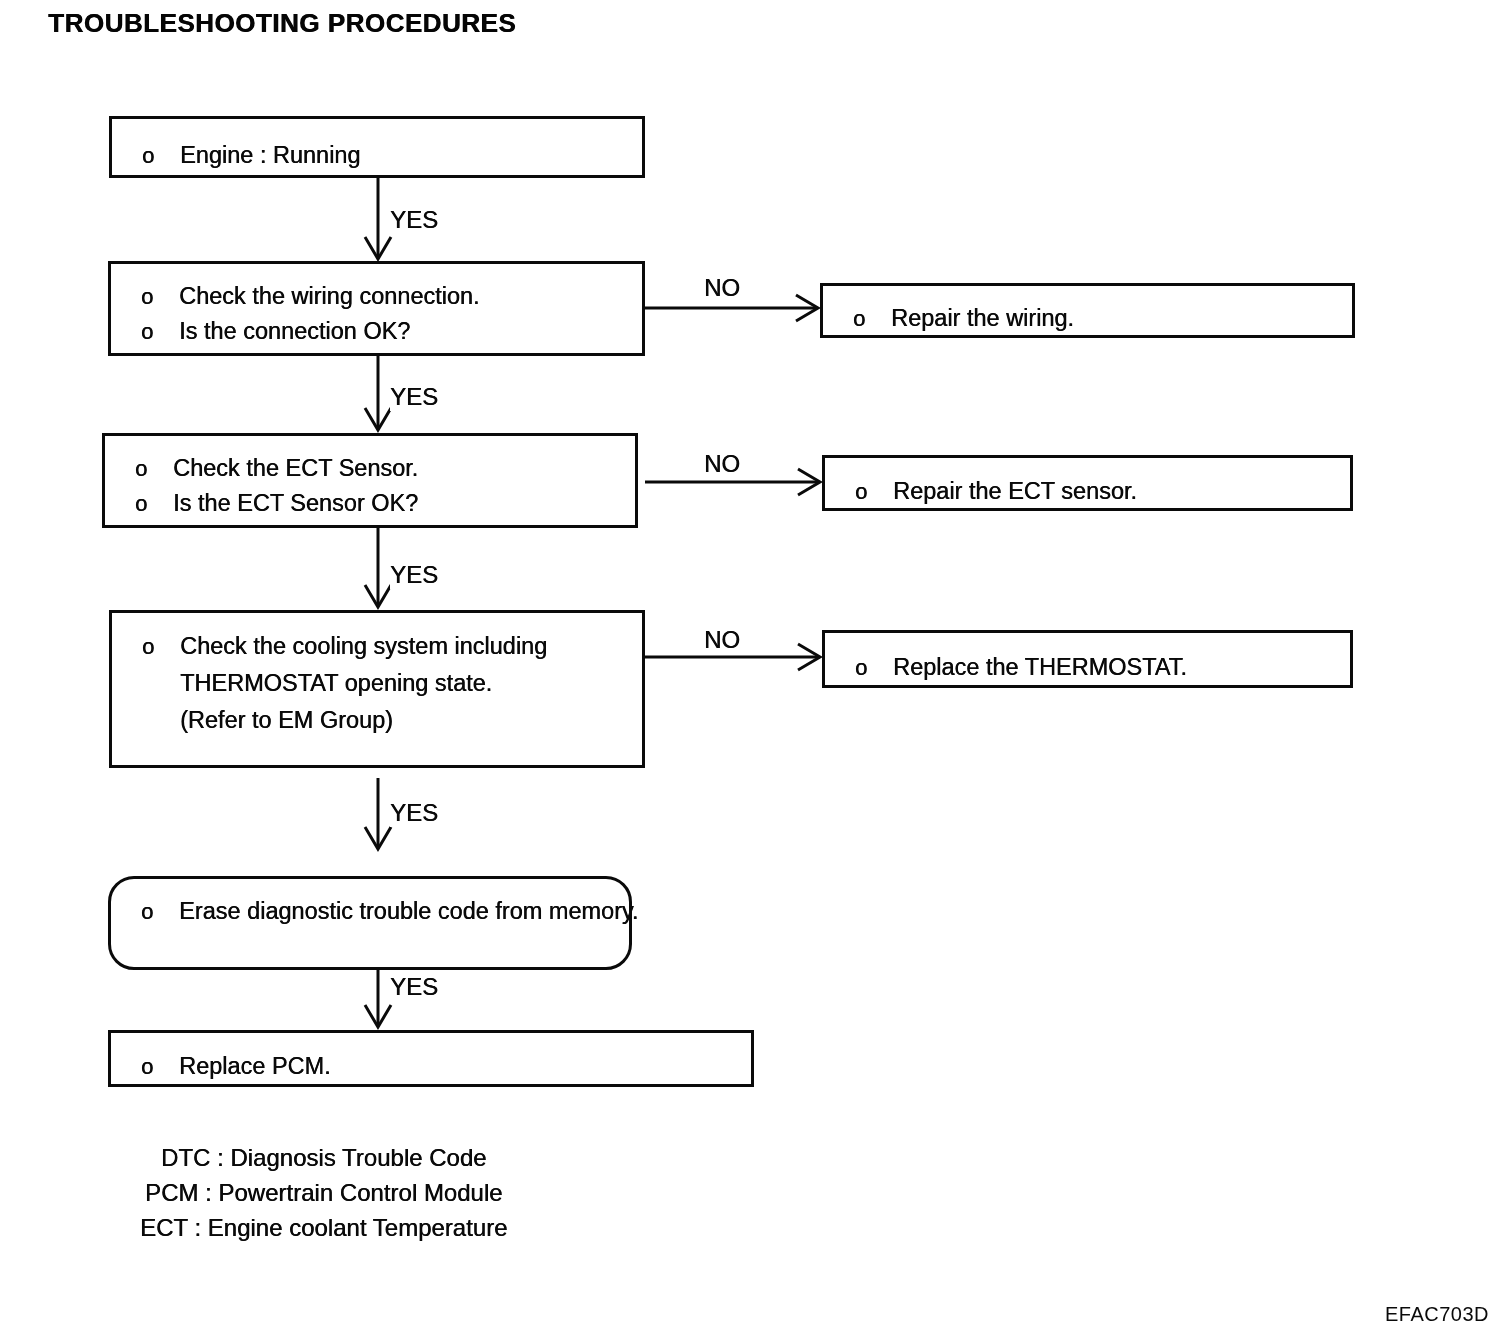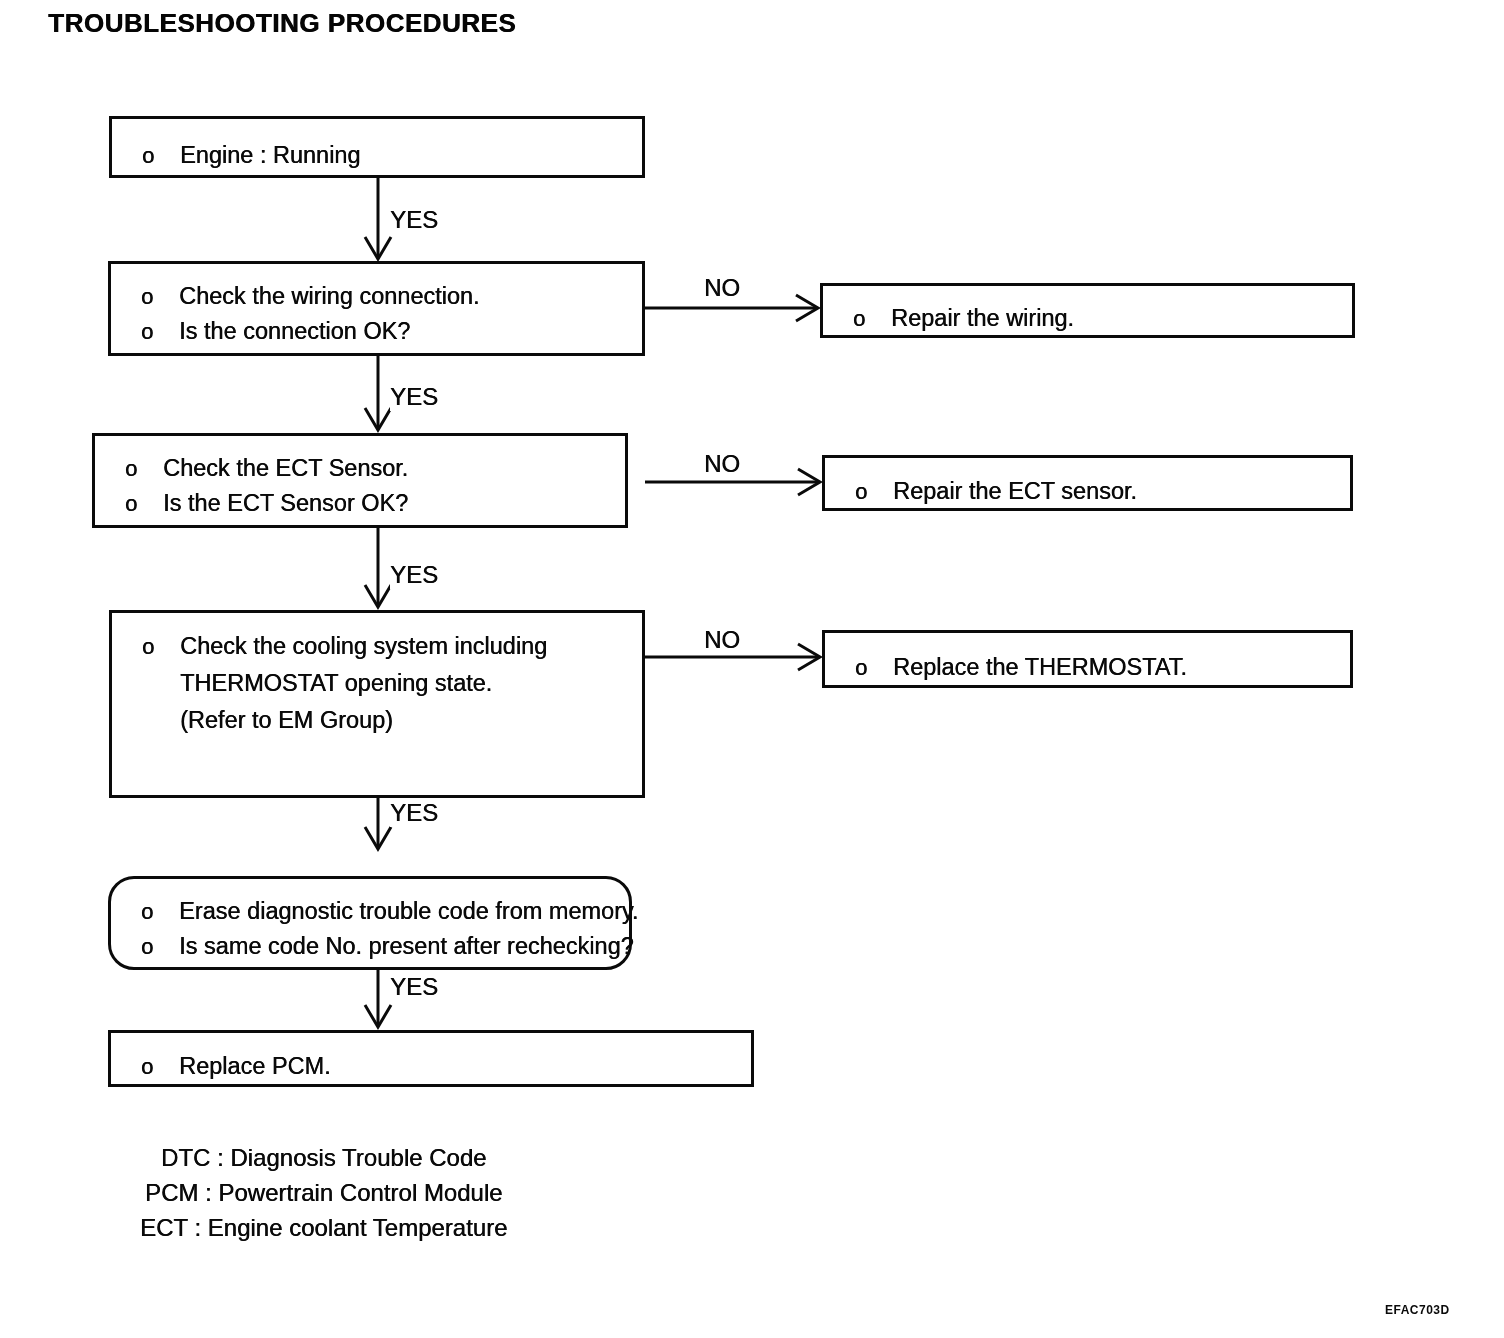--- a/index.html
+++ b/index.html
@@ -31,22 +31,22 @@
     white-space:nowrap;
   }
   .box.center{display:flex;flex-direction:column;justify-content:center;padding-top:16px;padding-bottom:0;}
   .bullet{
     display:inline-block;width:38px;
     font-size:22px;
   }
   
   #box-start   {left:109px;top:116px;width:536px;height:62px;}
   #box-wiring  {left:108px;top:261px;width:537px;height:95px;}
-  #box-ect     {left:92px;top:433px;width:536px;height:95px;}
-  #box-cooling {left:109px;top:610px;width:536px;height:188px;line-height:37px;}
+  #box-ect     {left:102px;top:433px;width:536px;height:95px;}
+  #box-cooling {left:109px;top:610px;width:536px;height:158px;line-height:37px;}
   #box-erase   {left:108px;top:876px;width:524px;height:94px;border-radius:26px;}
   #box-pcm     {left:108px;top:1030px;width:646px;height:57px;}
   
   #box-wiring-no {left:820px;top:283px;width:535px;height:55px;}
   #box-ect-no    {left:822px;top:455px;width:531px;height:56px;}
   #box-cooling-no{left:822px;top:630px;width:531px;height:58px;}
   .conn-label{
     position:absolute;
     font-size:24px;
     text-shadow:0.45px 0 0 currentColor;
@@ -59,21 +59,21 @@
   }
   .legend{
     position:absolute;left:140px;top:1140px;
     font-size:24px;line-height:35px;
     text-shadow:0.45px 0 0 currentColor;
     white-space:nowrap;
     text-align:center;
   }
   .figure-code{
     position:absolute;left:1385px;top:1303px;
-    font-size:12px;font-weight:700;letter-spacing:0.5px;
+    font-size:20px;font-weight:400;letter-spacing:0.5px;
     white-space:nowrap;
   }
 </style>
 </head>
 <body>
 
 <div id="page">
 
   <div class="title">TROUBLESHOOTING PROCEDURES</div>
 
@@ -141,21 +141,20 @@
     <div><span class="bullet"></span><span>THERMOSTAT opening state.</span></div>
     <div><span class="bullet"></span><span>(Refer to EM Group)</span></div>
   </div>
 
   <div class="box center" id="box-cooling-no">
     <div><span class="bullet">o</span><span>Replace the THERMOSTAT.</span></div>
   </div>
 
   <div class="box" id="box-erase">
     <div><span class="bullet">o</span><span>Erase diagnostic trouble code from memory.</span></div>
-    <div><span class="bullet">o</span><span>Is same code No. present after rechecking?</span></div>
   </div>
 
   <div class="box center" id="box-pcm">
     <div><span class="bullet">o</span><span>Replace PCM.</span></div>
   </div>
 
   <div class="conn-label" style="left:390px;top:206px;">YES</div>
   <div class="conn-label" style="left:390px;top:383px;">YES</div>
   <div class="conn-label" style="left:390px;top:561px;">YES</div>
   <div class="conn-label" style="left:390px;top:799px;">YES</div>

